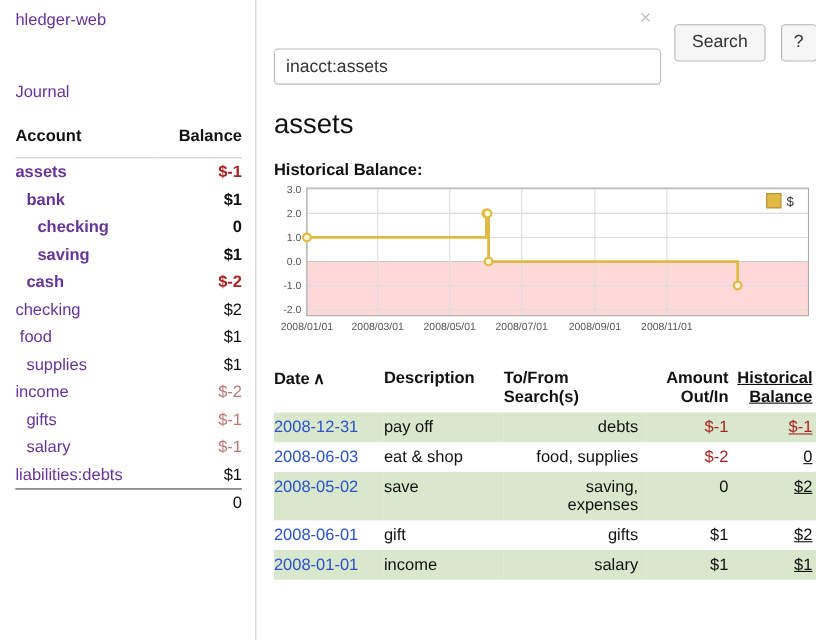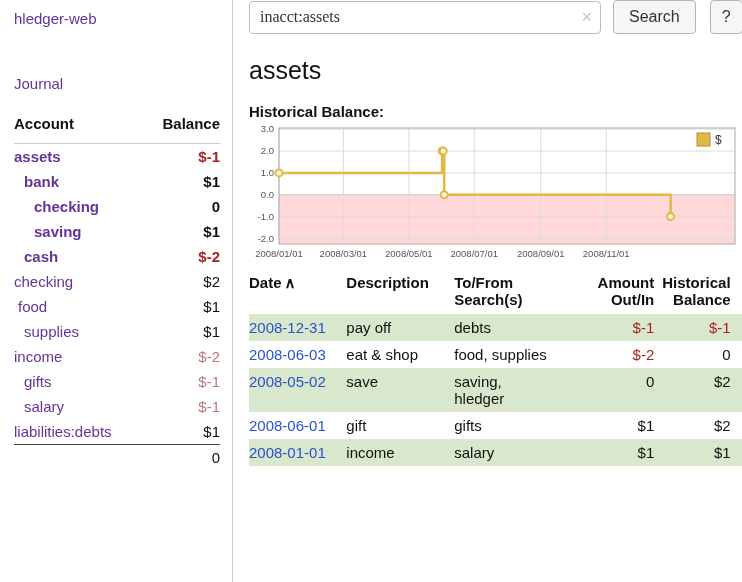--- a/index.html
+++ b/index.html
@@ -24,45 +24,45 @@
   .neg{color:#aa2222;}
   .negm{color:#bb7777;}
   .accounts tfoot td{border-top:1px solid #444;padding:4px 0;text-align:right;}
 
   
   main{flex:1;box-sizing:border-box;padding:0 6px 0 16px;}
   h1{font-size:30px;font-weight:normal;margin:10px 0 24px;}
   .searchrow{display:flex;align-items:center;margin:0 0 22px;}
   .searchbox{position:relative;width:352px;flex:none;}
   .searchbox input{width:100%;box-sizing:border-box;height:33px;border:1px solid #bbb;
-        border-radius:4px;padding:0 28px 0 10px;font-size:16px;font-family:Liberation Serif, serif;color:#333;}
+        border-radius:4px;padding:0 28px 0 10px;font-size:16px;font-family:Liberation Sans, sans-serif;color:#333;margin-top:44px;}
   .clear{position:absolute;right:9px;top:6px;color:#c4c4c4;font-size:18px;cursor:pointer;}
   .btn{height:34px;margin-left:12px;background:#f6f6f6;border:1px solid #b5b5b5;border-radius:4px;
        font-size:16px;font-family:inherit;color:#333;padding:0 15px;cursor:pointer;}
   .btn.help{margin-left:14px;padding:0 11px;}
   h2{font-size:25px;font-weight:normal;margin:4px 0 18px;}
   .chartlabel{font-weight:bold;margin:0 0 6px;}
   #chart{display:block;}
   .tick{font-size:9.5px;fill:#555;}
   .legend{font-size:12px;fill:#333;}
 
   
-  .register{width:100%;margin-top:6px;}
+  .register{width:100%;margin-top:24px;}
   .register th{font-weight:bold;text-align:left;vertical-align:top;padding:2px 8px 6px 0;}
   .register th.r,.register td.r{text-align:right;}
   .register td{padding:5px 8px 5px 0;vertical-align:top;}
-  .register td:last-child,.register th:last-child{padding-right:12px;}
+  .register td:last-child,.register th:last-child{padding-right:4px;text-decoration:underline;}
   .register tbody tr:nth-child(odd){background:#d9e8cc;}
   .c-date{width:97px;}
   .c-desc{width:103px;}
   .c-acct{width:128px;}
   .c-amt{width:76px;}
   .datelink{color:#2a52cc;text-decoration:none;cursor:pointer;}
   .sort{font-weight:bold;margin-left:3px;}
-  .pre{white-space:pre-line;}
+  .pre{white-space:pre-line;text-align:right;}
 </style>
 </head>
 <body>
 
 <div class="app">
 
   <aside class="sidebar">
     <div class="brand">hledger-web</div>
     <div class="journal">Journal</div>
     <table class="accounts">
@@ -216,21 +216,21 @@
             <td class="c-date"><a class="datelink">2008-06-03</a></td>
             <td class="c-desc">eat &amp; shop</td>
             <td class="c-acct pre">food, supplies</td>
             <td class="c-amt r neg">$-2</td>
             <td class="r">0</td>
           </tr>
           <tr>
             <td class="c-date"><a class="datelink">2008-05-02</a></td>
             <td class="c-desc">save</td>
             <td class="c-acct pre">saving,
-hledger</td>
+expenses</td>
             <td class="c-amt r">0</td>
             <td class="r">$2</td>
           </tr>
           <tr>
             <td class="c-date"><a class="datelink">2008-06-01</a></td>
             <td class="c-desc">gift</td>
             <td class="c-acct pre">gifts</td>
             <td class="c-amt r">$1</td>
             <td class="r">$2</td>
           </tr>

